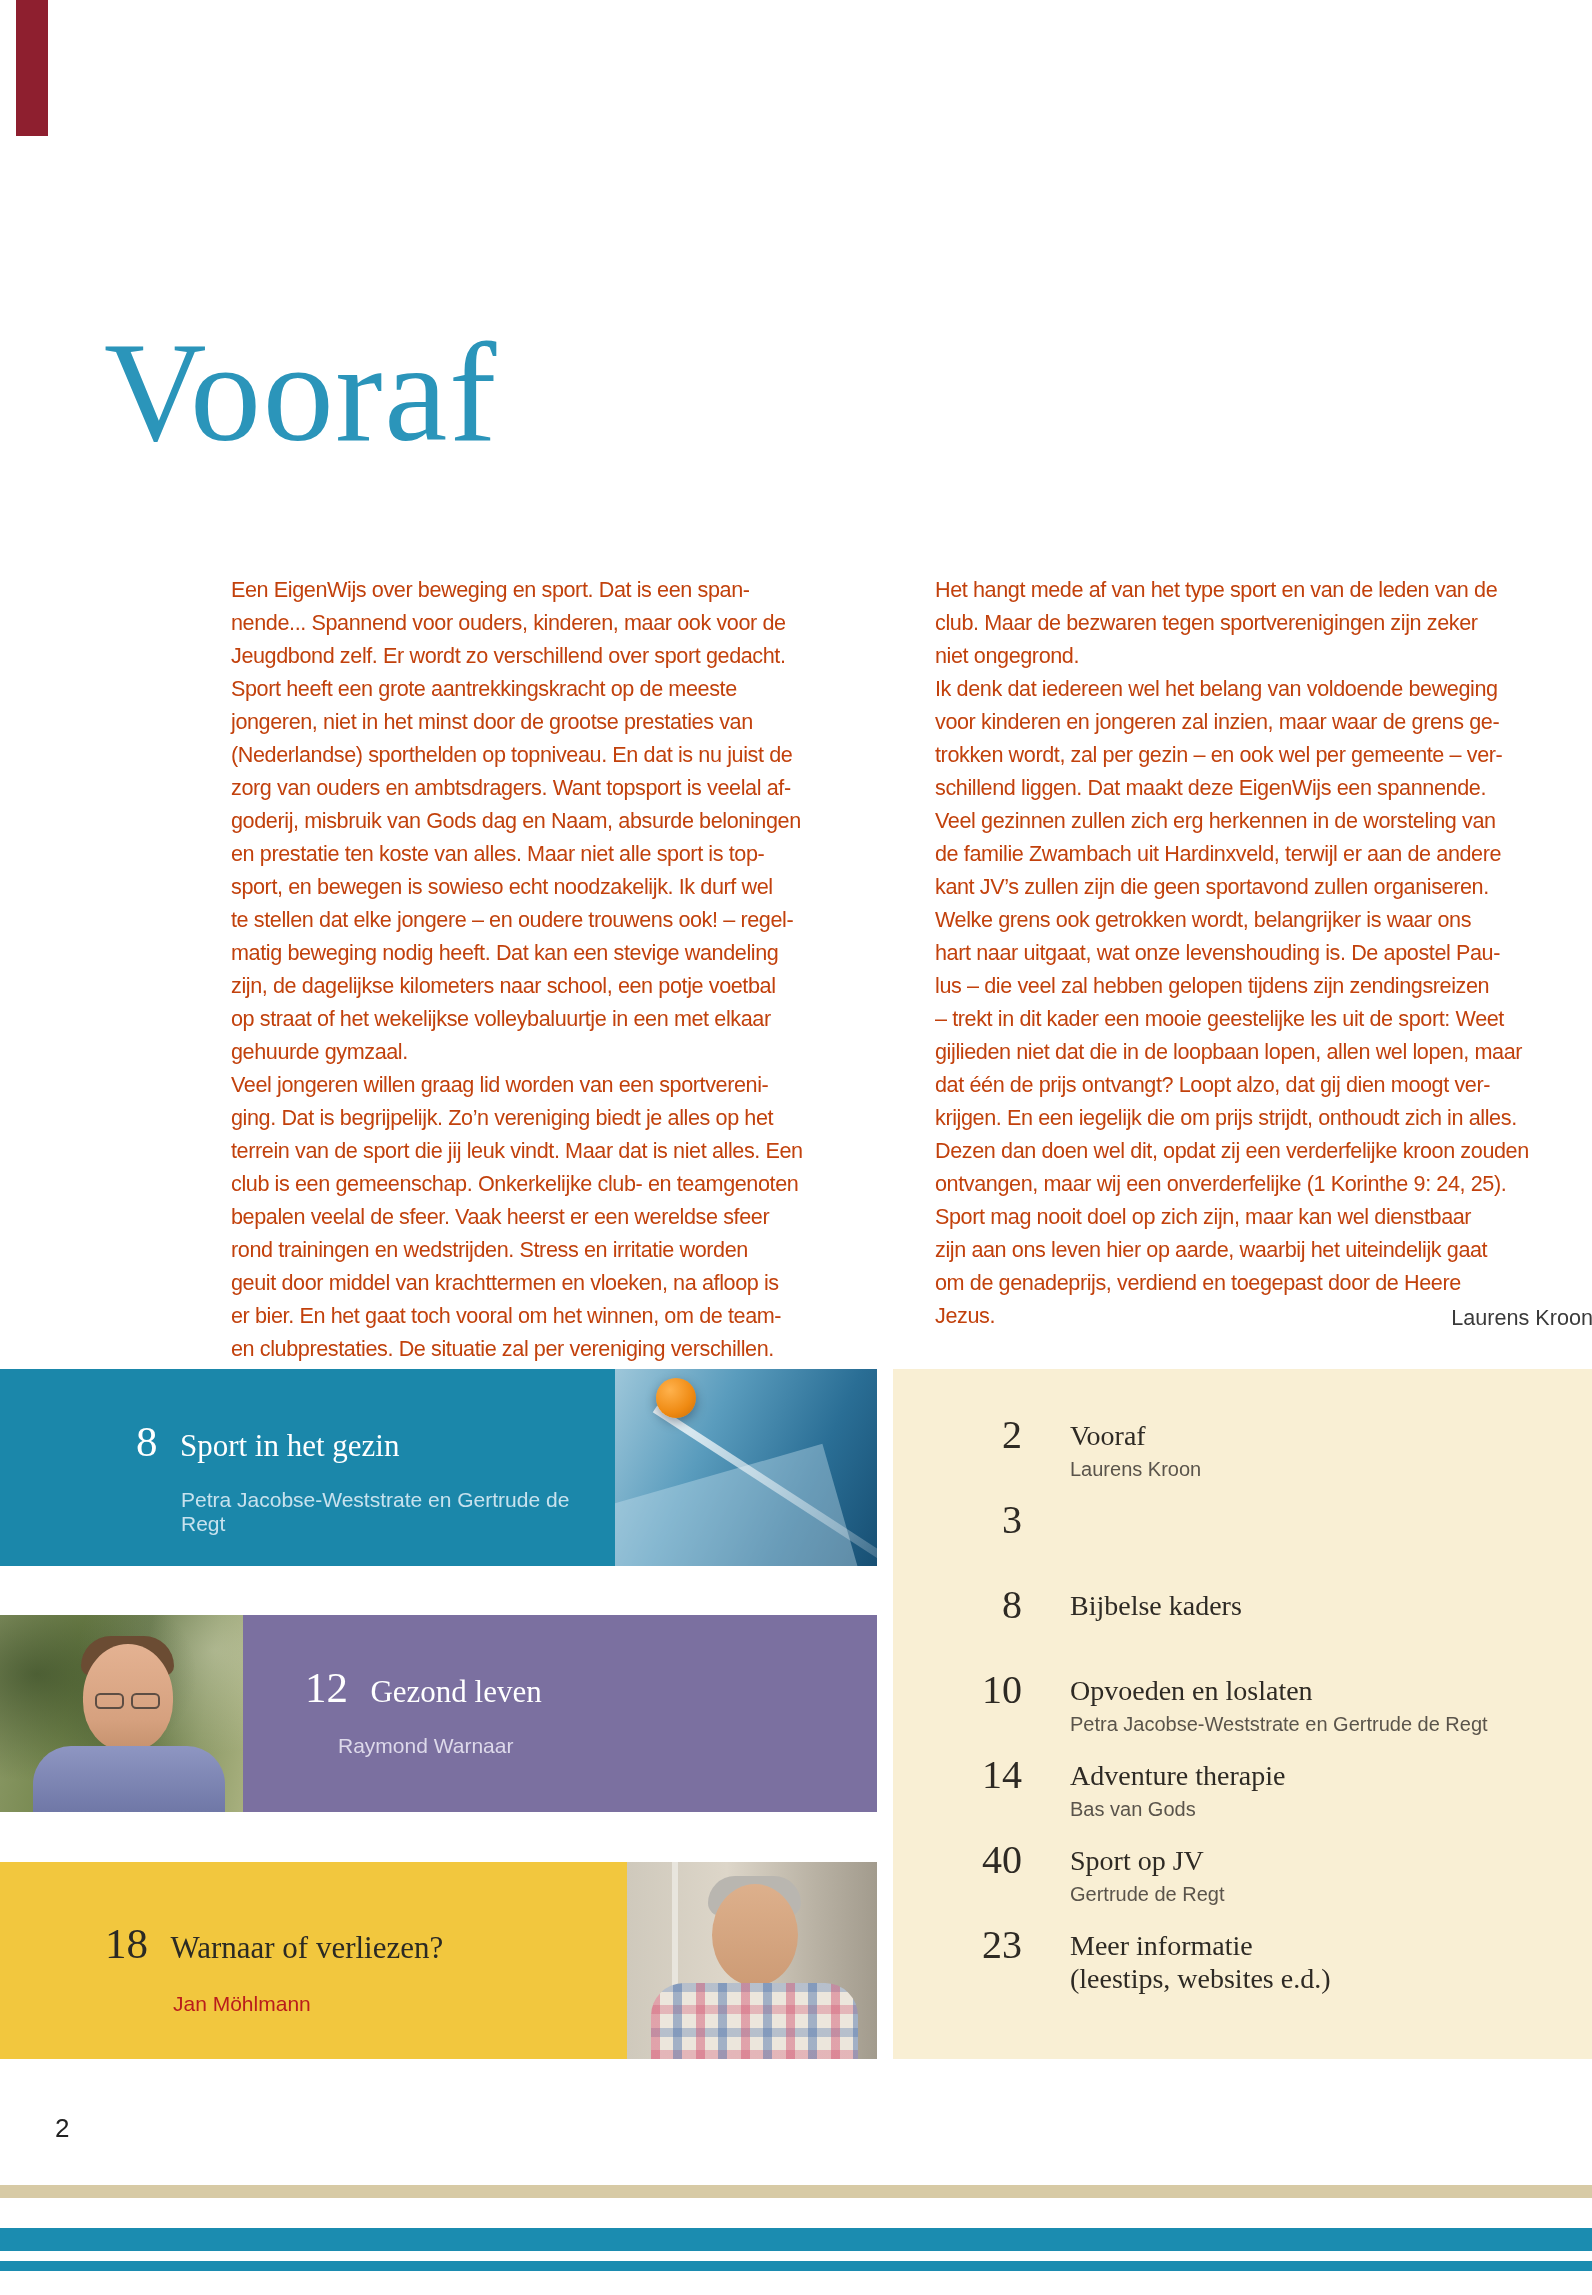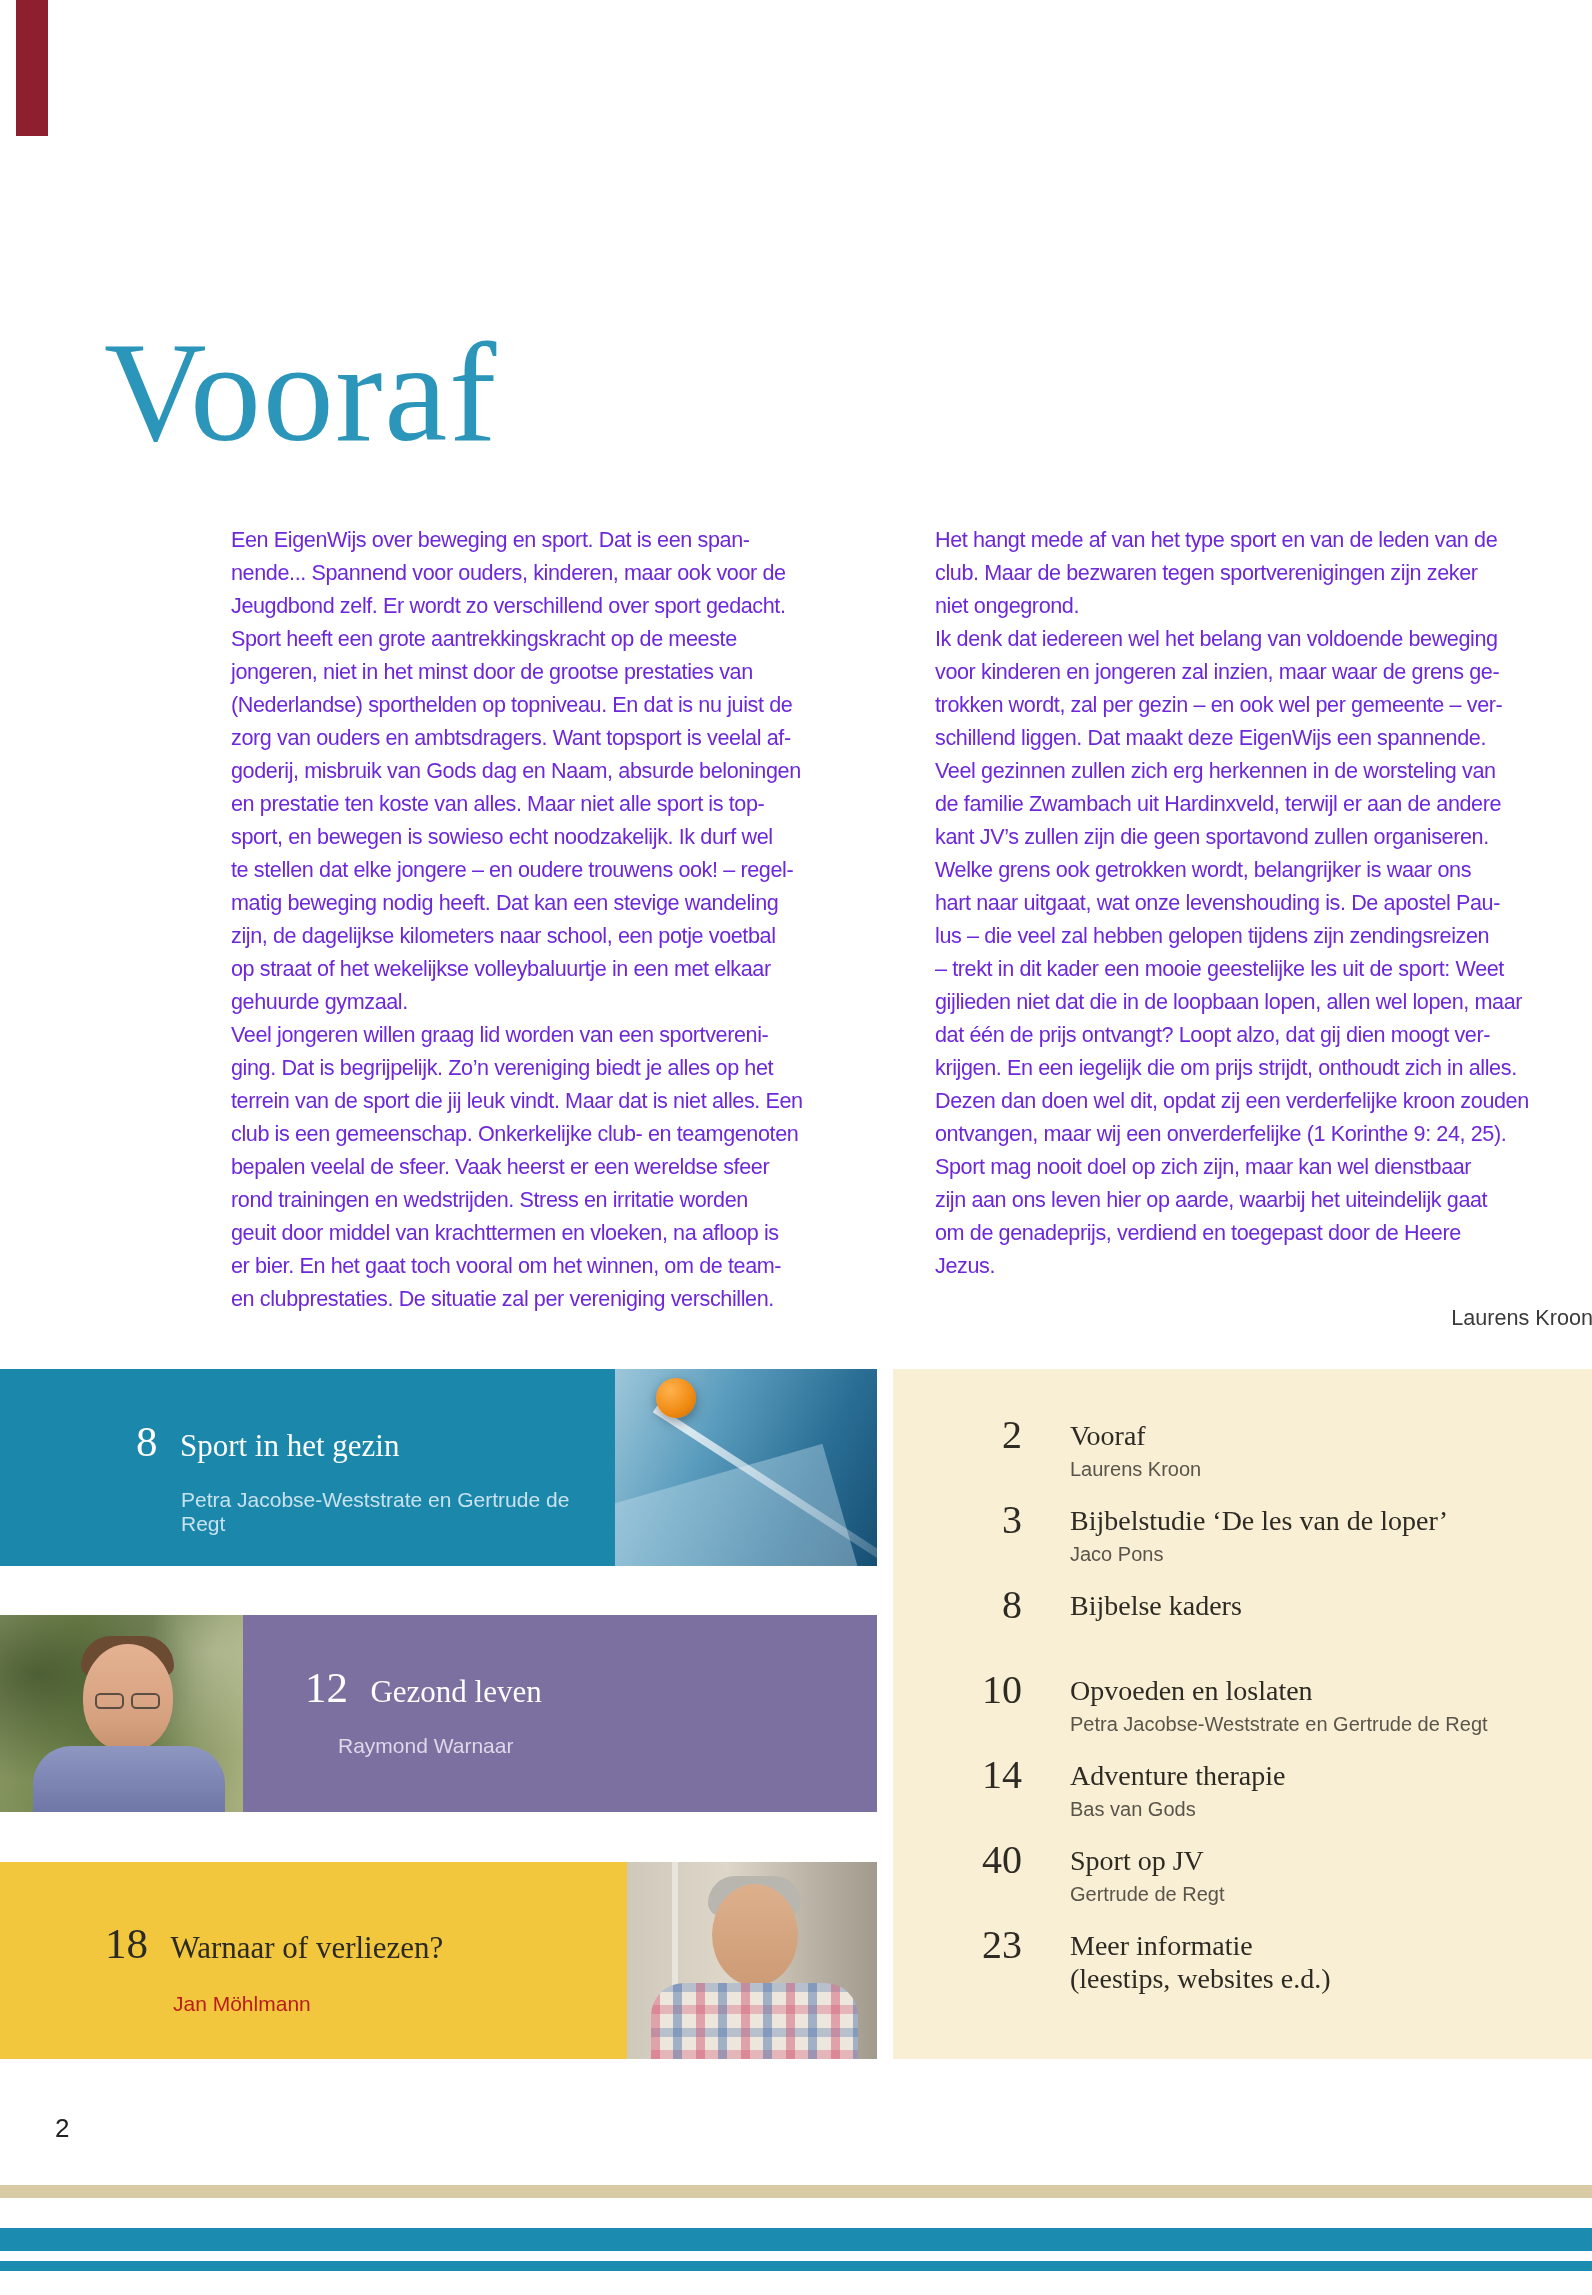--- a/index.html
+++ b/index.html
@@ -19,23 +19,23 @@
   
   .page-title {
     position: absolute; left: 104px; top: 321px;
     font-family: "Liberation Serif", serif; font-weight: 400;
     font-size: 142px; line-height: 1; letter-spacing: 1.7px;
     color: var(--title-teal, #2b95ba);
   }
 
   
   .article-col {
-    position: absolute; top: 523px;
+    position: absolute; top: 573px;
     font-size: 21.6px; line-height: 33px; letter-spacing: -0.4px;
-    white-space: pre-line; color: #6d28d9;
+    white-space: pre-line; color: #c2410c;
   }
   .col-left  { left: 231px;  width: 673px; }
   .col-right { left: 935px; width: 658px; }
   .col-right .italic { }
   .byline {
     position: absolute; left: 935px; width: 658px; top: 1305px;
     text-align: right; font-size: 21.6px; color: #3a3a3a;
   }
 
   
@@ -228,24 +228,20 @@
 <aside class="toc-panel">
   <div class="toc-entry">
     <div class="toc-num">2</div>
     <div class="toc-text">
       <div class="toc-title">Vooraf</div>
       <div class="toc-sub">Laurens Kroon</div>
     </div>
   </div>
   <div class="toc-entry">
     <div class="toc-num">3</div>
-    <div class="toc-text">
-      <div class="toc-title">Bijbelstudie ‘De les van de loper’</div>
-      <div class="toc-sub">Jaco Pons</div>
-    </div>
   </div>
   <div class="toc-entry">
     <div class="toc-num">8</div>
     <div class="toc-text">
       <div class="toc-title">Bijbelse kaders</div>
 
     </div>
   </div>
   <div class="toc-entry">
     <div class="toc-num">10</div>

